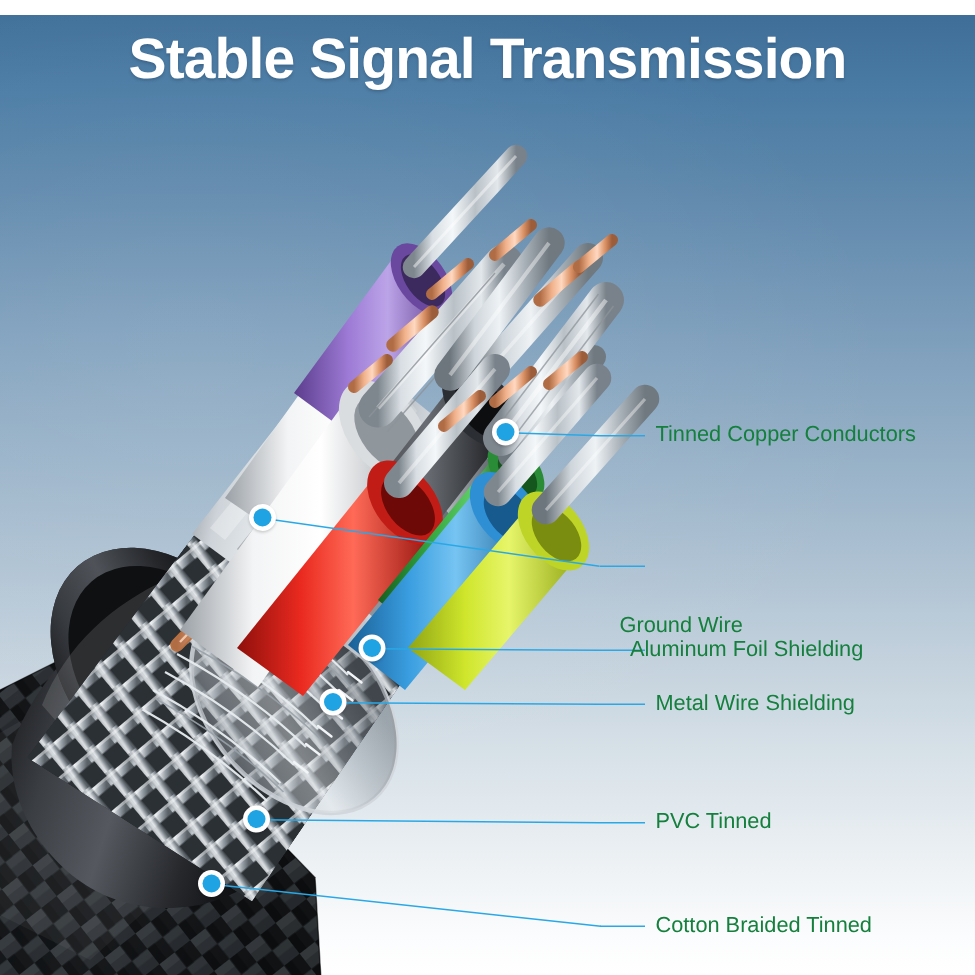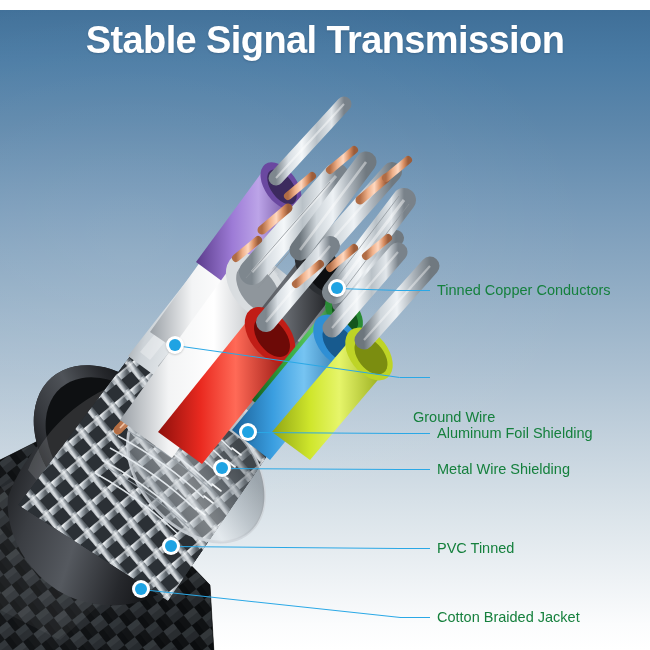--- a/index.html
+++ b/index.html
@@ -419,34 +419,34 @@
       <div class="tick" style="left: 400px; top: 377px; width: 30px;"></div>
       <div class="callout-dot" style="left: 166px; top: 336px;">
         <i></i>
       </div>
       <div class="callout-label" style="left: 413px; top: 368px; margin-top: 40px;">Ground Wire</div>
       <div class="callout-line" style="left: 248px; top: 432px; width: 152.003px; transform: rotate(0.37694deg);"></div>
       <div class="tick" style="left: 400px; top: 433px; width: 30px;"></div>
       <div class="callout-dot" style="left: 239px; top: 423px;">
         <i></i>
       </div>
-      <div class="callout-label" style="left: 437px; top: 424px;">Aluminum Foil Shielding</div>
+      <div class="callout-label" style="left: 420px; top: 424px;">Aluminum Foil Shielding</div>
       <div class="callout-line" style="left: 222px; top: 468px; width: 178.003px; transform: rotate(0.321883deg);"></div>
       <div class="tick" style="left: 400px; top: 469px; width: 30px;"></div>
       <div class="callout-dot" style="left: 213px; top: 459px;">
         <i></i>
       </div>
       <div class="callout-label" style="left: 437px; top: 460px;">Metal Wire Shielding</div>
       <div class="callout-line" style="left: 171px; top: 546px; width: 229.009px; transform: rotate(0.500387deg);"></div>
       <div class="tick" style="left: 400px; top: 548px; width: 30px;"></div>
       <div class="callout-dot" style="left: 162px; top: 537px;">
         <i></i>
       </div>
       <div class="callout-label" style="left: 437px; top: 539px;">PVC Tinned</div>
       <div class="callout-line" style="left: 141px; top: 589px; width: 260.509px; transform: rotate(6.17018deg);"></div>
       <div class="tick" style="left: 400px; top: 617px; width: 30px;"></div>
       <div class="callout-dot" style="left: 132px; top: 580px;">
         <i></i>
       </div>
-      <div class="callout-label" style="left: 437px; top: 608px;">Cotton Braided Jacket</div>
+      <div class="callout-label" style="left: 437px; top: 608px;">Cotton Braided Tinned</div>
     </div>
 
 </div>
 
 </body></html>

